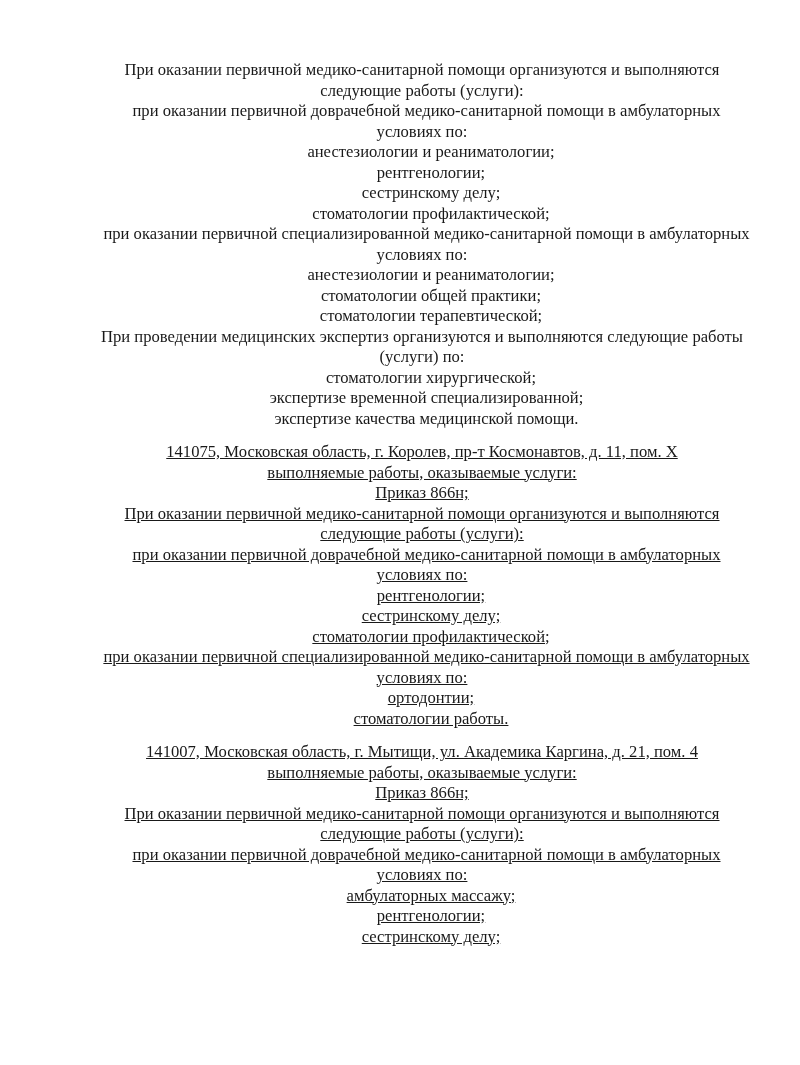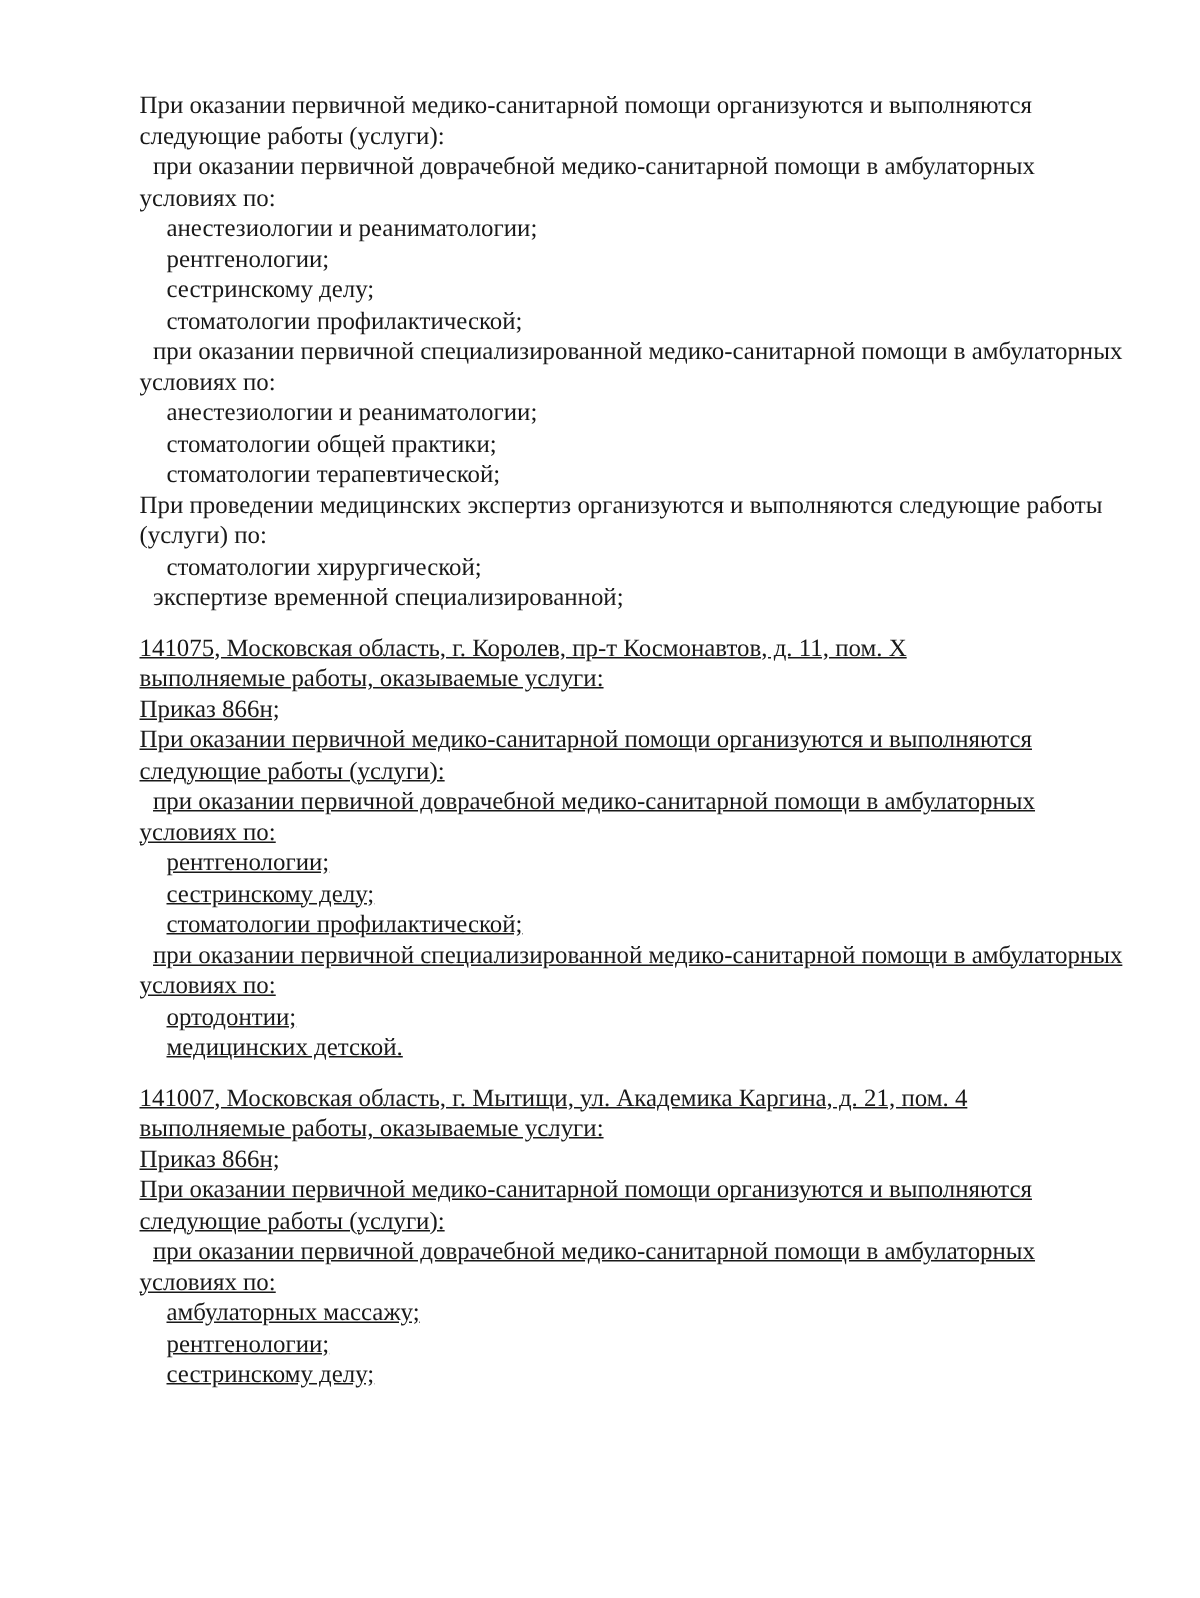--- a/index.html
+++ b/index.html
@@ -18,21 +18,21 @@
     position: absolute;
     top: 60px;
     left: 93px;
     width: 658px;
     font-family: "Liberation Serif", "DejaVu Serif", serif;
     font-size: 16.6px;
     line-height: 20.5px;
     color: #191919;
     text-rendering: optimizeLegibility;
   }
-  .block { margin: 0; }
+  .block { margin: 0; text-align: center; }
   .block + .block { margin-top: 13px; text-decoration: underline; }
   .para {
     margin: 0;
     padding: 0;
     white-space: normal;
     overflow-wrap: normal;
   }
   .indent-0 { text-indent: 0; }
   .indent-1 { text-indent: 9px; }
   .indent-2 { text-indent: 18px; }
@@ -49,33 +49,34 @@
         <p class="para indent-2">рентгенологии;</p>
         <p class="para indent-2">сестринскому делу;</p>
         <p class="para indent-2">стоматологии профилактической;</p>
         <p class="para indent-1">при оказании первичной специализированной медико-санитарной помощи в амбулаторных условиях по:</p>
         <p class="para indent-2">анестезиологии и реаниматологии;</p>
         <p class="para indent-2">стоматологии общей практики;</p>
         <p class="para indent-2">стоматологии терапевтической;</p>
         <p class="para indent-0">При проведении медицинских экспертиз организуются и выполняются следующие работы (услуги) по:</p>
         <p class="para indent-2">стоматологии хирургической;</p>
         <p class="para indent-1">экспертизе временной специализированной;</p>
+        <p class="para indent-1">экспертизе качества медицинской помощи.</p>
       </div>
       <div class="block">
         <p class="para indent-0">141075, Московская область, г. Королев, пр-т Космонавтов, д. 11, пом. X</p>
         <p class="para indent-0">выполняемые работы, оказываемые услуги:</p>
         <p class="para indent-0">Приказ 866н;</p>
         <p class="para indent-0">При оказании первичной медико-санитарной помощи организуются и выполняются следующие работы (услуги):</p>
         <p class="para indent-1">при оказании первичной доврачебной медико-санитарной помощи в амбулаторных условиях по:</p>
         <p class="para indent-2">рентгенологии;</p>
         <p class="para indent-2">сестринскому делу;</p>
         <p class="para indent-2">стоматологии профилактической;</p>
         <p class="para indent-1">при оказании первичной специализированной медико-санитарной помощи в амбулаторных условиях по:</p>
         <p class="para indent-2">ортодонтии;</p>
-        <p class="para indent-2">медицинских детской.</p>
+        <p class="para indent-2">стоматологии работы.</p>
       </div>
       <div class="block">
         <p class="para indent-0">141007, Московская область, г. Мытищи, ул. Академика Каргина, д. 21, пом. 4</p>
         <p class="para indent-0">выполняемые работы, оказываемые услуги:</p>
         <p class="para indent-0">Приказ 866н;</p>
         <p class="para indent-0">При оказании первичной медико-санитарной помощи организуются и выполняются следующие работы (услуги):</p>
         <p class="para indent-1">при оказании первичной доврачебной медико-санитарной помощи в амбулаторных условиях по:</p>
         <p class="para indent-2">амбулаторных массажу;</p>
         <p class="para indent-2">рентгенологии;</p>
         <p class="para indent-2">сестринскому делу;</p>

